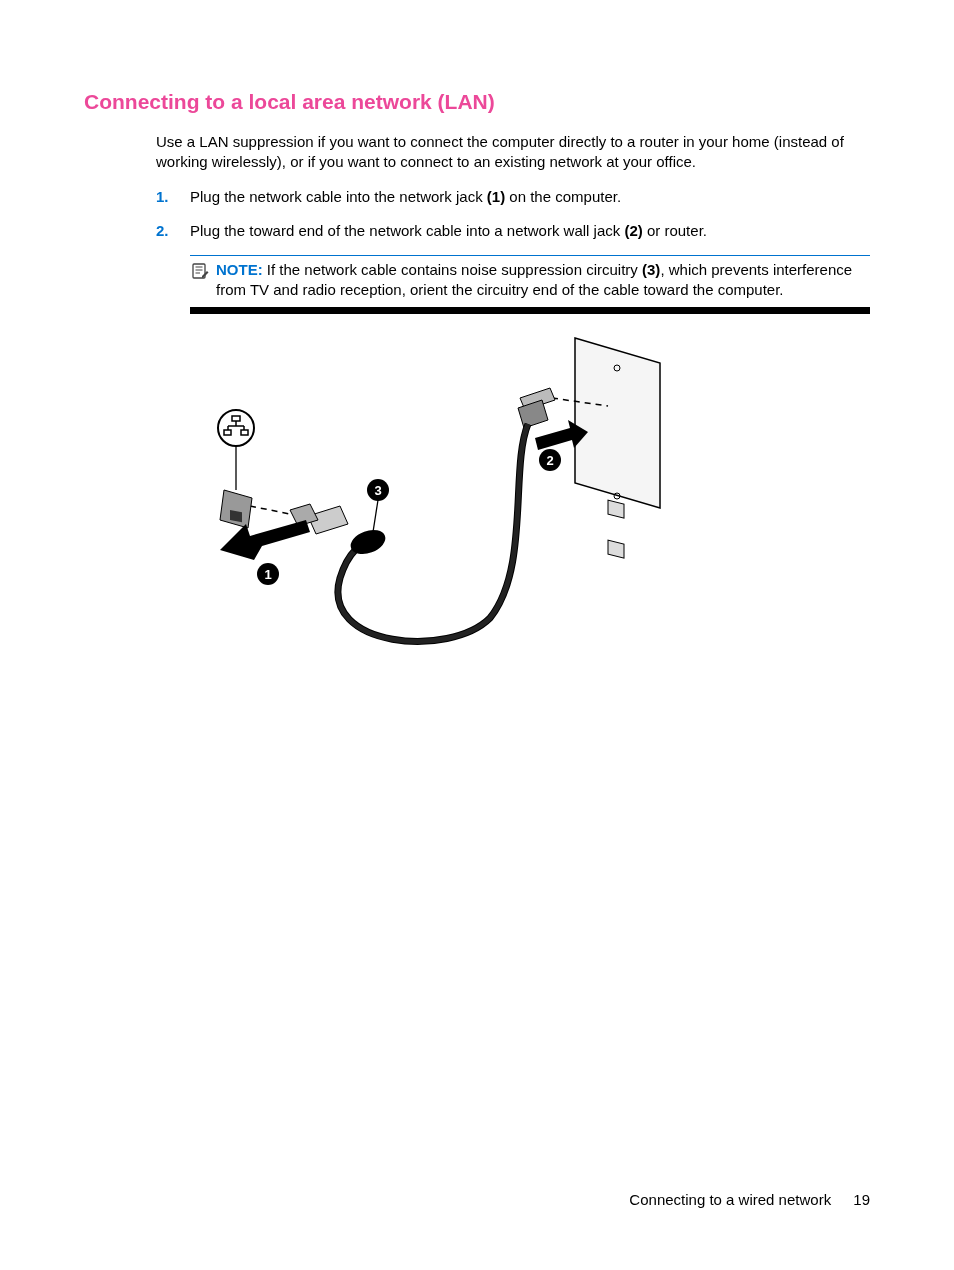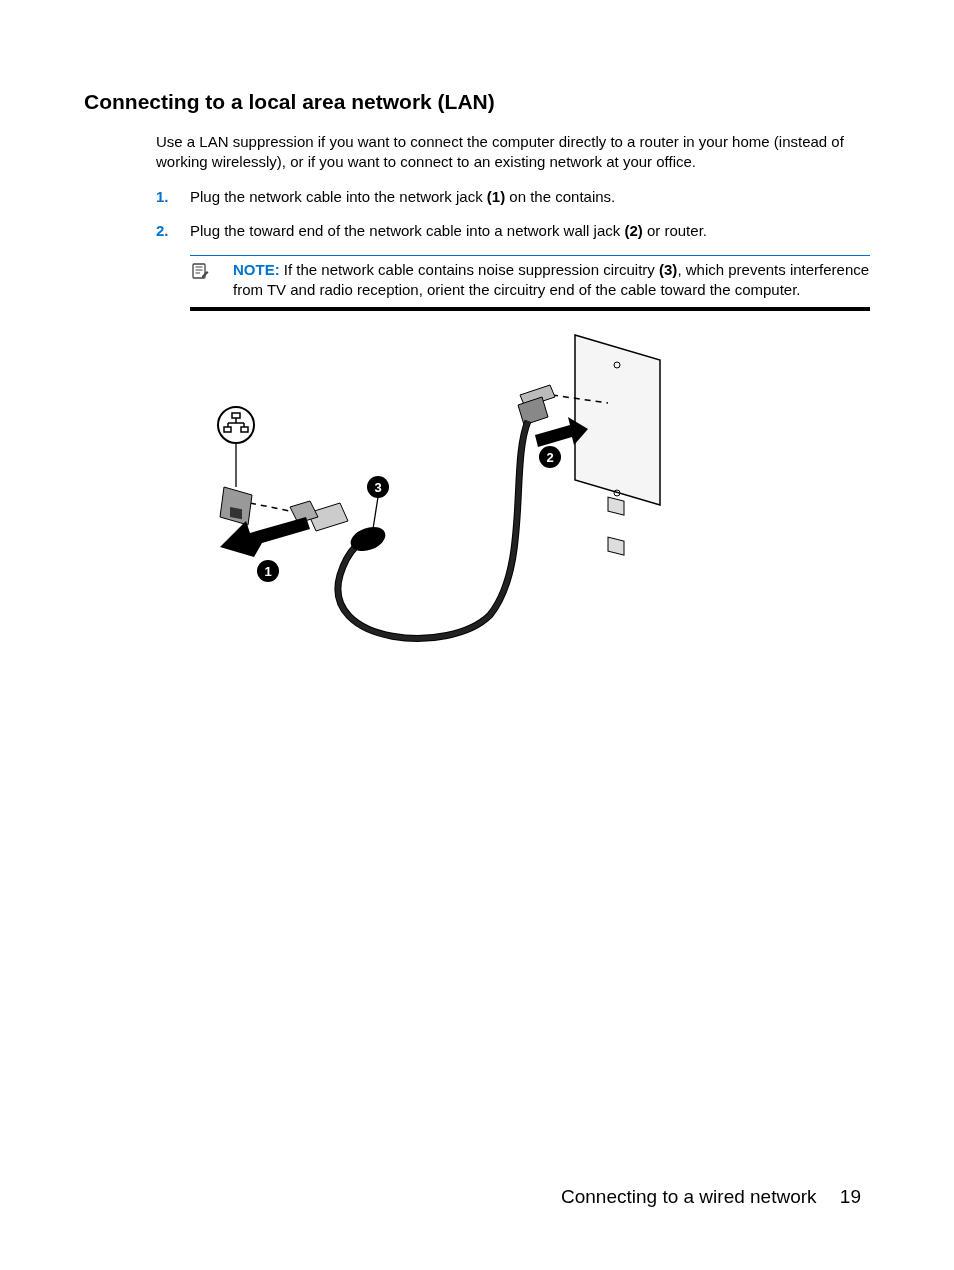--- a/index.html
+++ b/index.html
@@ -11,21 +11,21 @@
       height: 1270px;
       position: relative;
       background: #fff;
     }
     .page {
       padding: 90px 84px 60px 84px;
       height: 100%;
       position: relative;
     }
     h2.section-heading {
-      color: #000000;
+      color: #ec4899;
       font-size: 21px;
       font-weight: bold;
       margin-bottom: 18px;
     }
     .body-indent {
       margin-left: 72px;
     }
     p.para {
       line-height: 1.35;
       margin-bottom: 14px;
@@ -46,25 +46,25 @@
       content: counter(step) ".";
       position: absolute;
       left: 0;
       top: 0;
       color: #0073cf;
       font-weight: bold;
     }
     .note-block {
       margin-left: 34px;
       border-top: 1px solid #0073cf;
-      border-bottom: 4px solid #000000;
+      border-bottom: 7px solid #000000;
       padding: 4px 0 6px 0;
       position: relative;
       display: flex;
-      gap: 23px;
+      gap: 6px;
       line-height: 1.35;
     }
     .note-icon {
       flex: 0 0 auto;
       width: 20px;
       height: 20px;
       margin-top: 1px;
     }
     .note-text { flex: 1 1 auto; }
     .note-label {
@@ -72,40 +72,40 @@
       font-weight: bold;
     }
     .diagram-wrap {
       margin-top: 14px;
       margin-left: 34px;
     }
     .diagram-wrap svg { display: block; }
     .footer {
       position: absolute;
       bottom: 62px;
-      right: 93px;
-      font-size: 19px;
+      right: 84px;
+      font-size: 15px;
     }
     .page-number { margin-left: 18px; }
     b { font-weight: bold; }
   </style>
 </head>
 <body>
 
 <div class="page">
 
   <h2 class="section-heading">Connecting to a local area network (LAN)</h2>
 
   <div class="body-indent">
 
     <p class="para">Use a LAN suppression if you want to connect the computer directly to a router in your home (instead of working wirelessly), or if you want to connect to an existing network at your office.</p>
 
     <ol class="steps">
       <li>
-        <span>Plug the network cable into the network jack </span><b>(1)</b><span> on the contains.</span>
+        <span>Plug the network cable into the network jack </span><b>(1)</b><span> on the computer.</span>
       </li>
       <li>
         <span>Plug the toward end of the network cable into a network wall jack </span><b>(2)</b><span> or router.</span>
       </li>
     </ol>
 
     <div class="note-block">
       <span class="note-icon">
         <svg viewBox="0 0 20 20" width="20" height="20">
           <rect x="3" y="3" width="12" height="14" rx="1" fill="none" stroke="#444" stroke-width="1.3"></rect>

